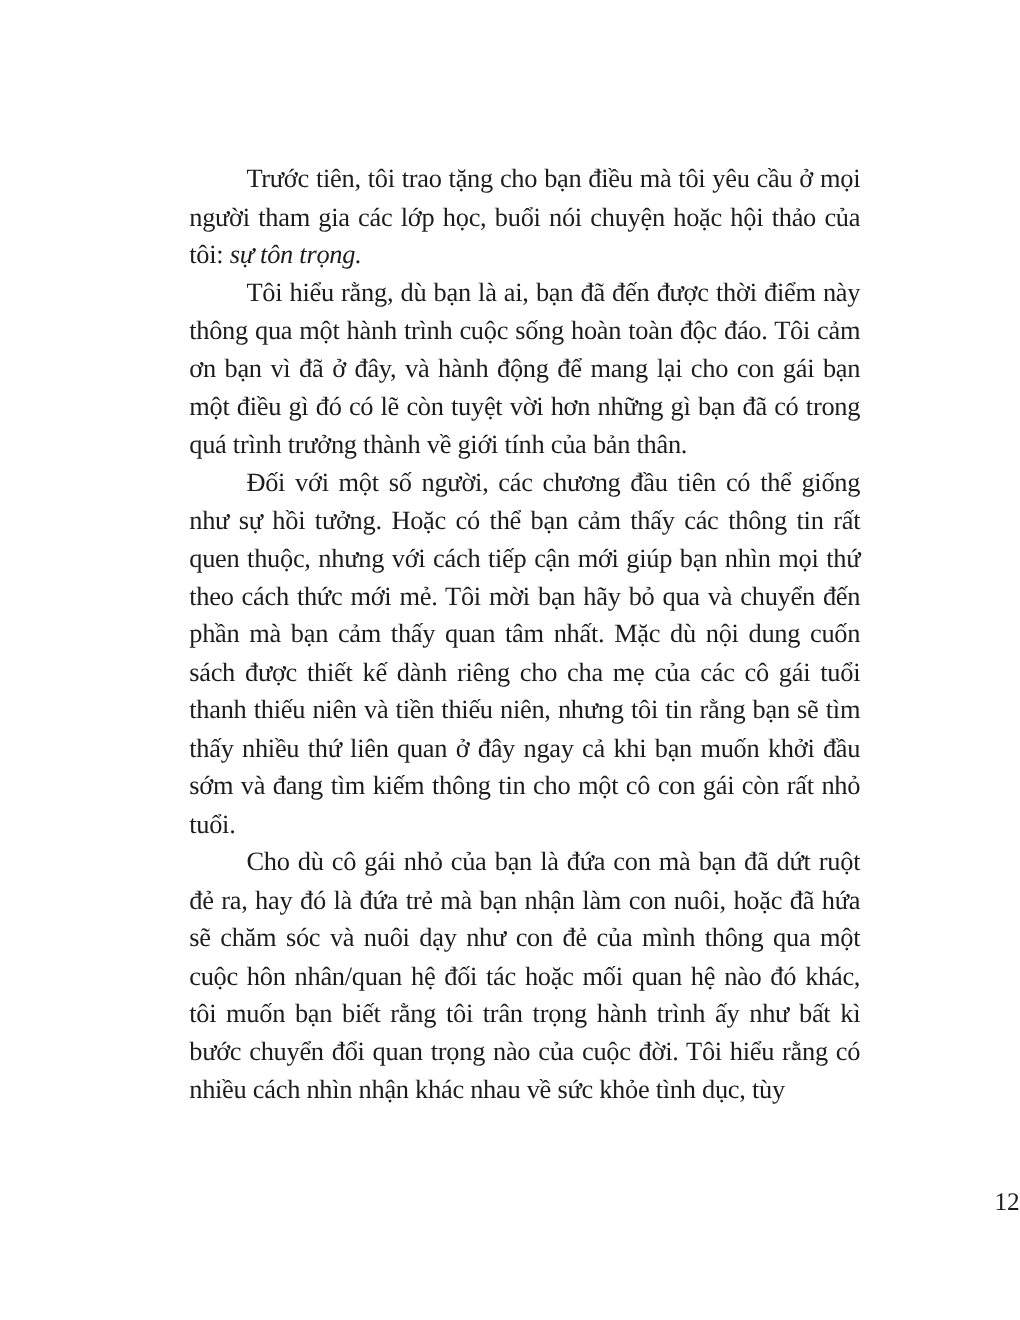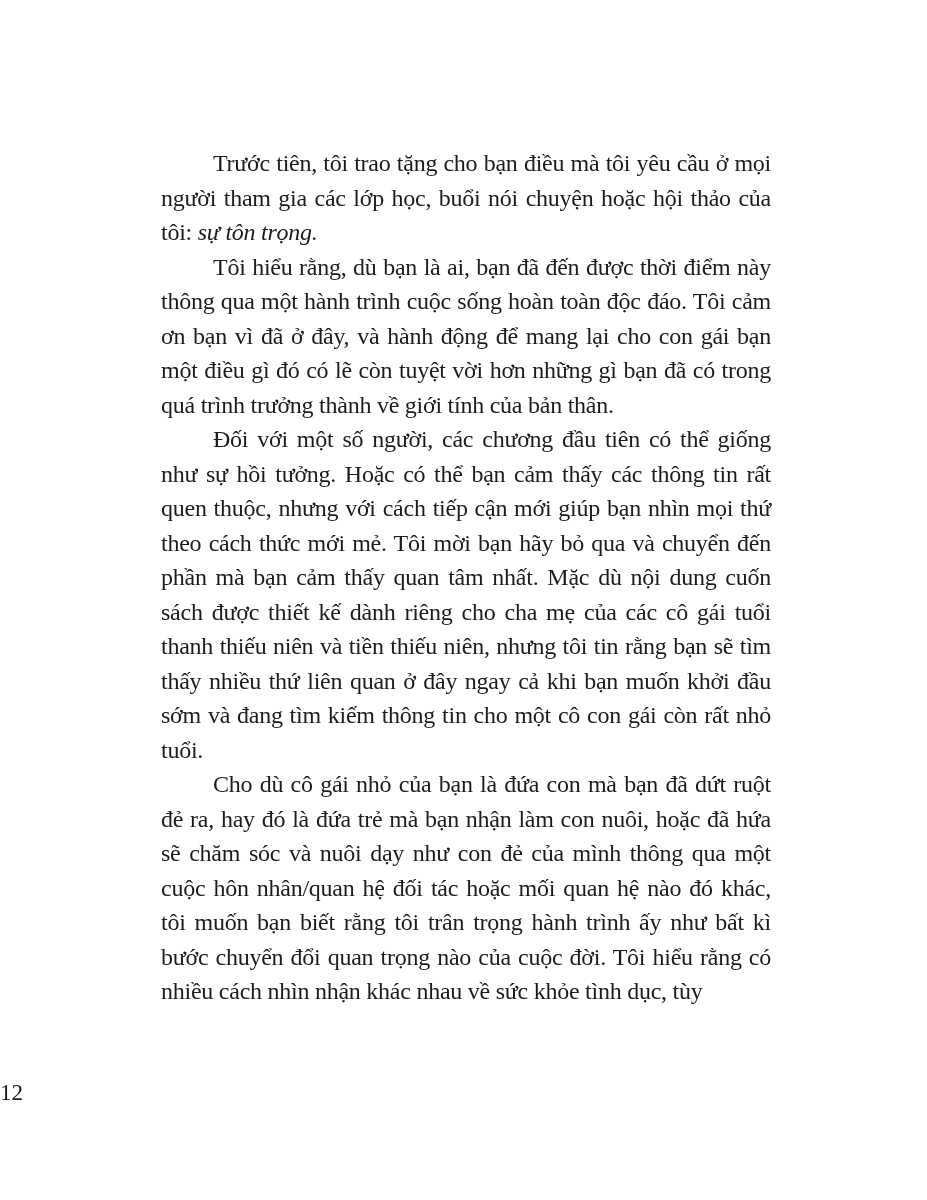--- a/index.html
+++ b/index.html
@@ -15,21 +15,21 @@
     position: relative;
     width: 927px;
     height: 1200px;
     background: #ffffff;
     overflow: hidden;
     font-family: "Liberation Serif", "DejaVu Serif", serif;
     color: #1c1c1c;
   }
   .text-block {
     position: absolute;
-    left: 161px;
+    left: 172px;
     top: 146px;
     width: 610px;
     font-size: 24px;
     line-height: 34.5px;
     letter-spacing: -0.25px;
     text-align: justify;
   }
   .para {
     margin: 0;
     text-indent: 52px;
@@ -37,21 +37,21 @@
   .para + .para {
   }
   .italic-phrase {
     font-style: italic;
   }
   .page-footer {
     position: absolute;
     left: 0;
     top: 1079px;
     width: 927px;
-    text-align: left;
+    text-align: right;
   }
   .page-number {
     font-size: 23px;
     line-height: 28px;
     color: #1c1c1c;
   }
 </style>
 </head>
 <body>
 

